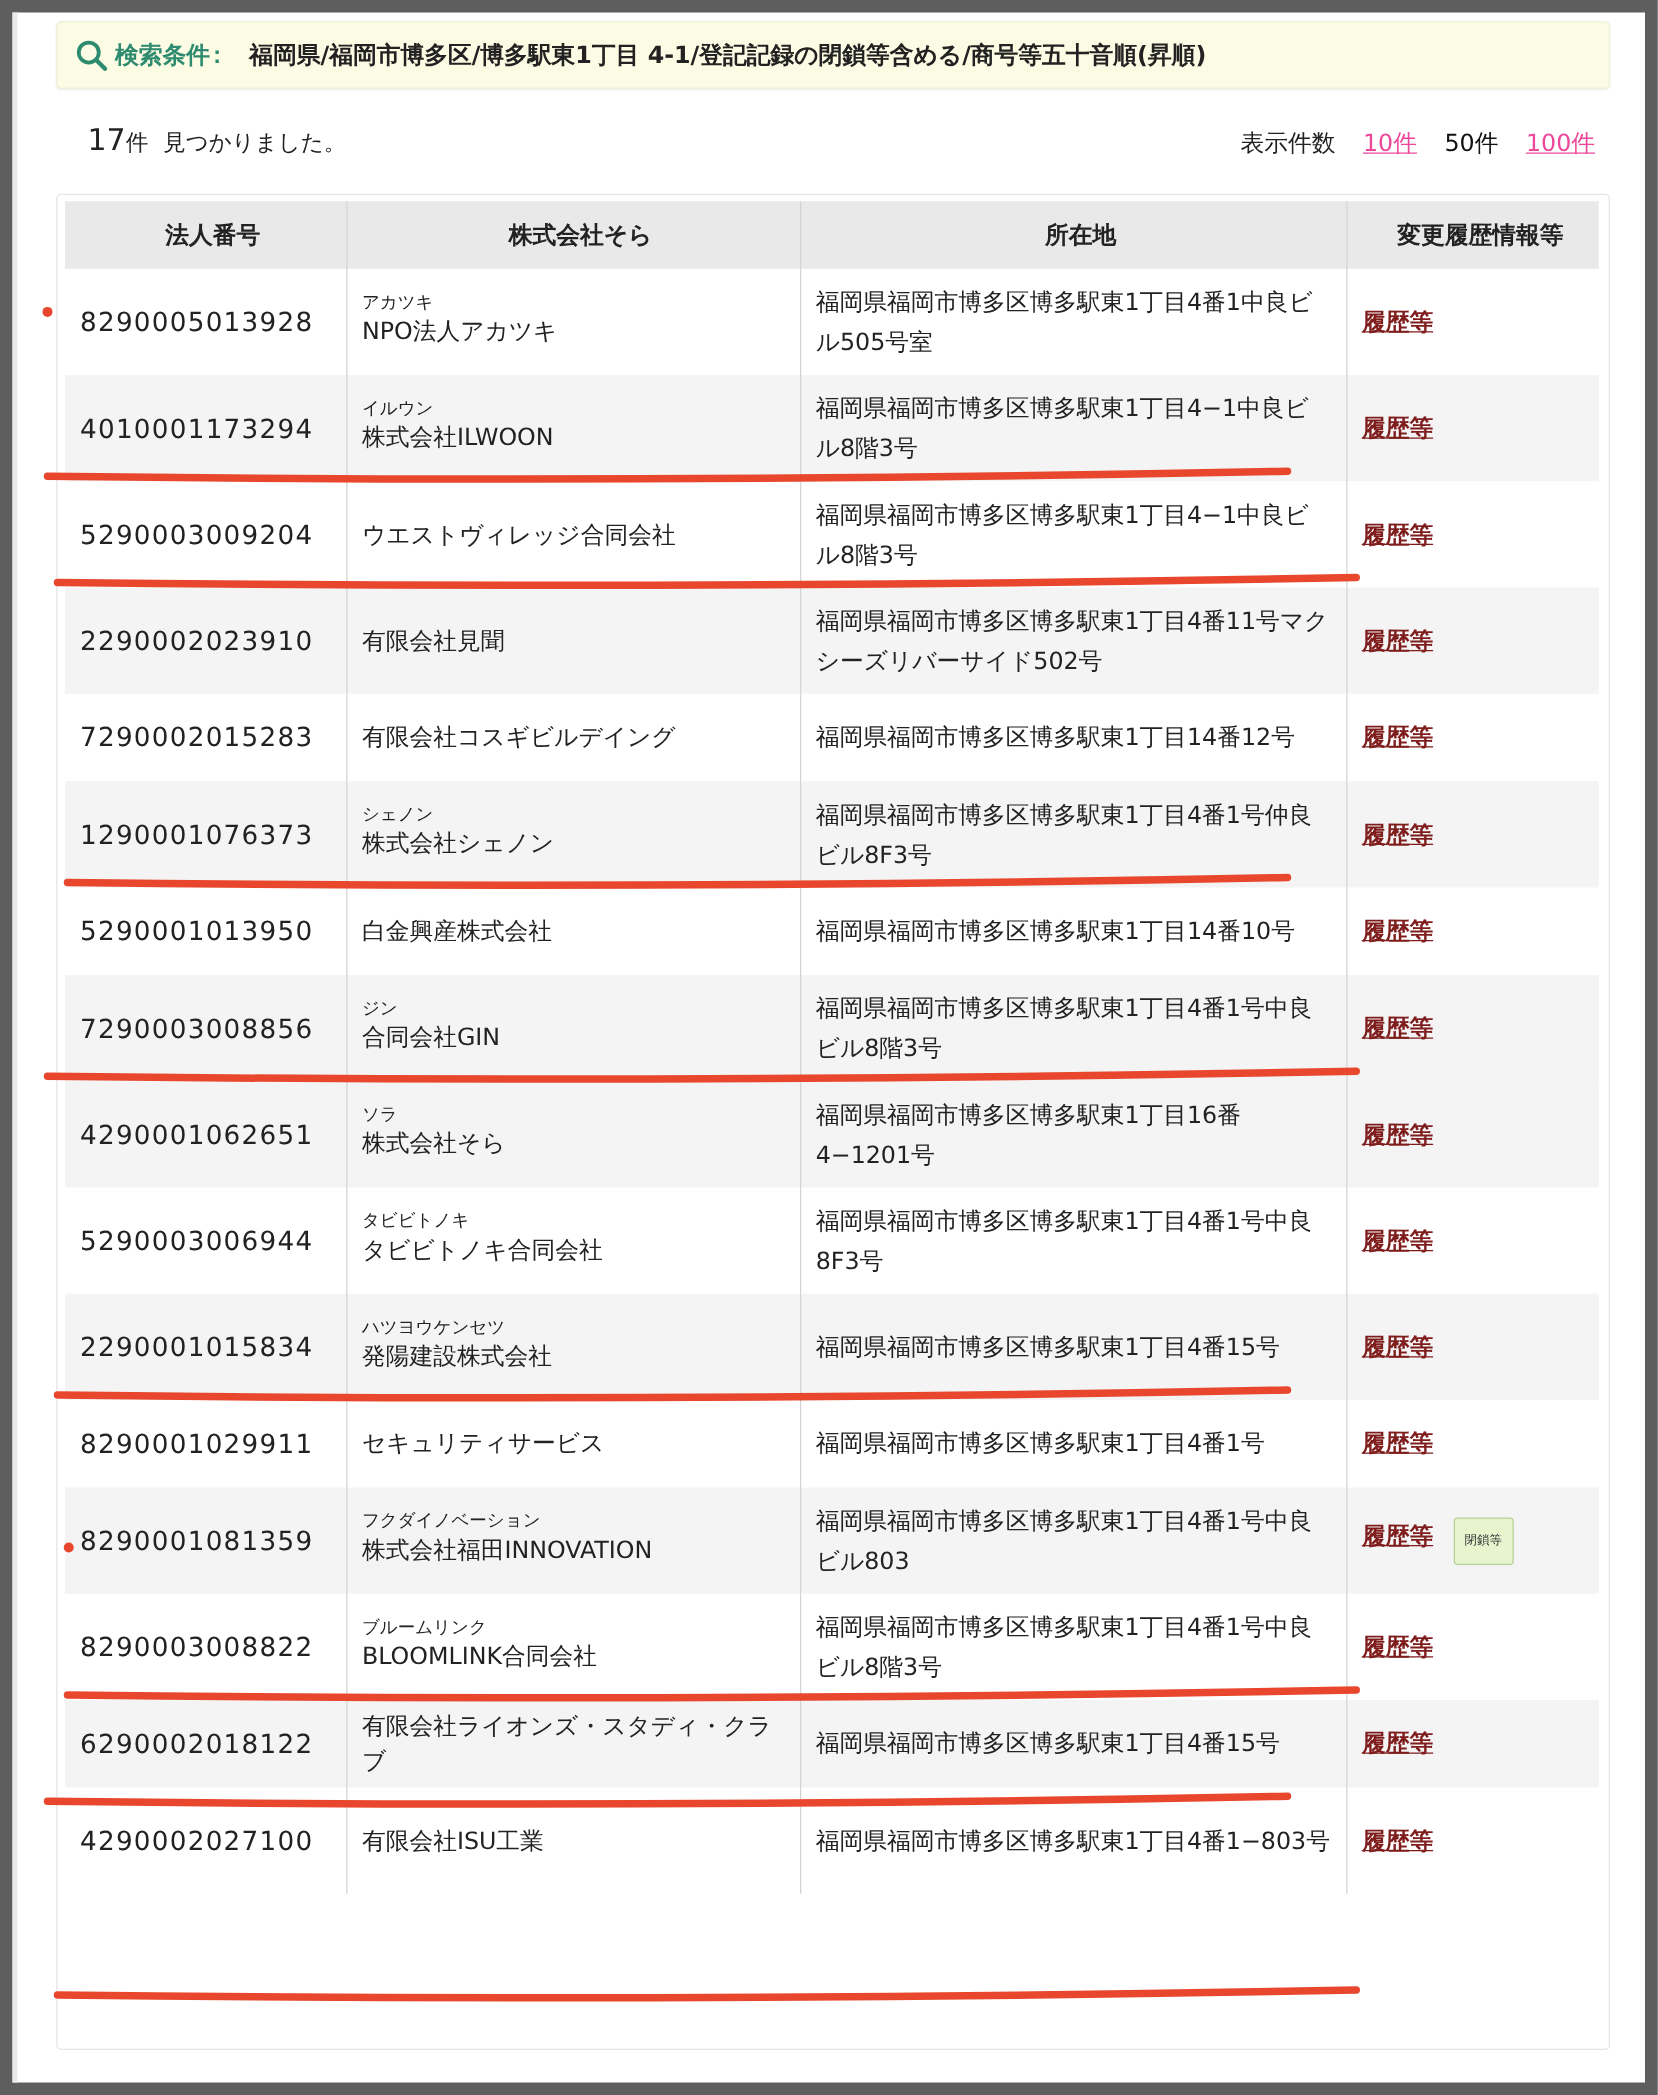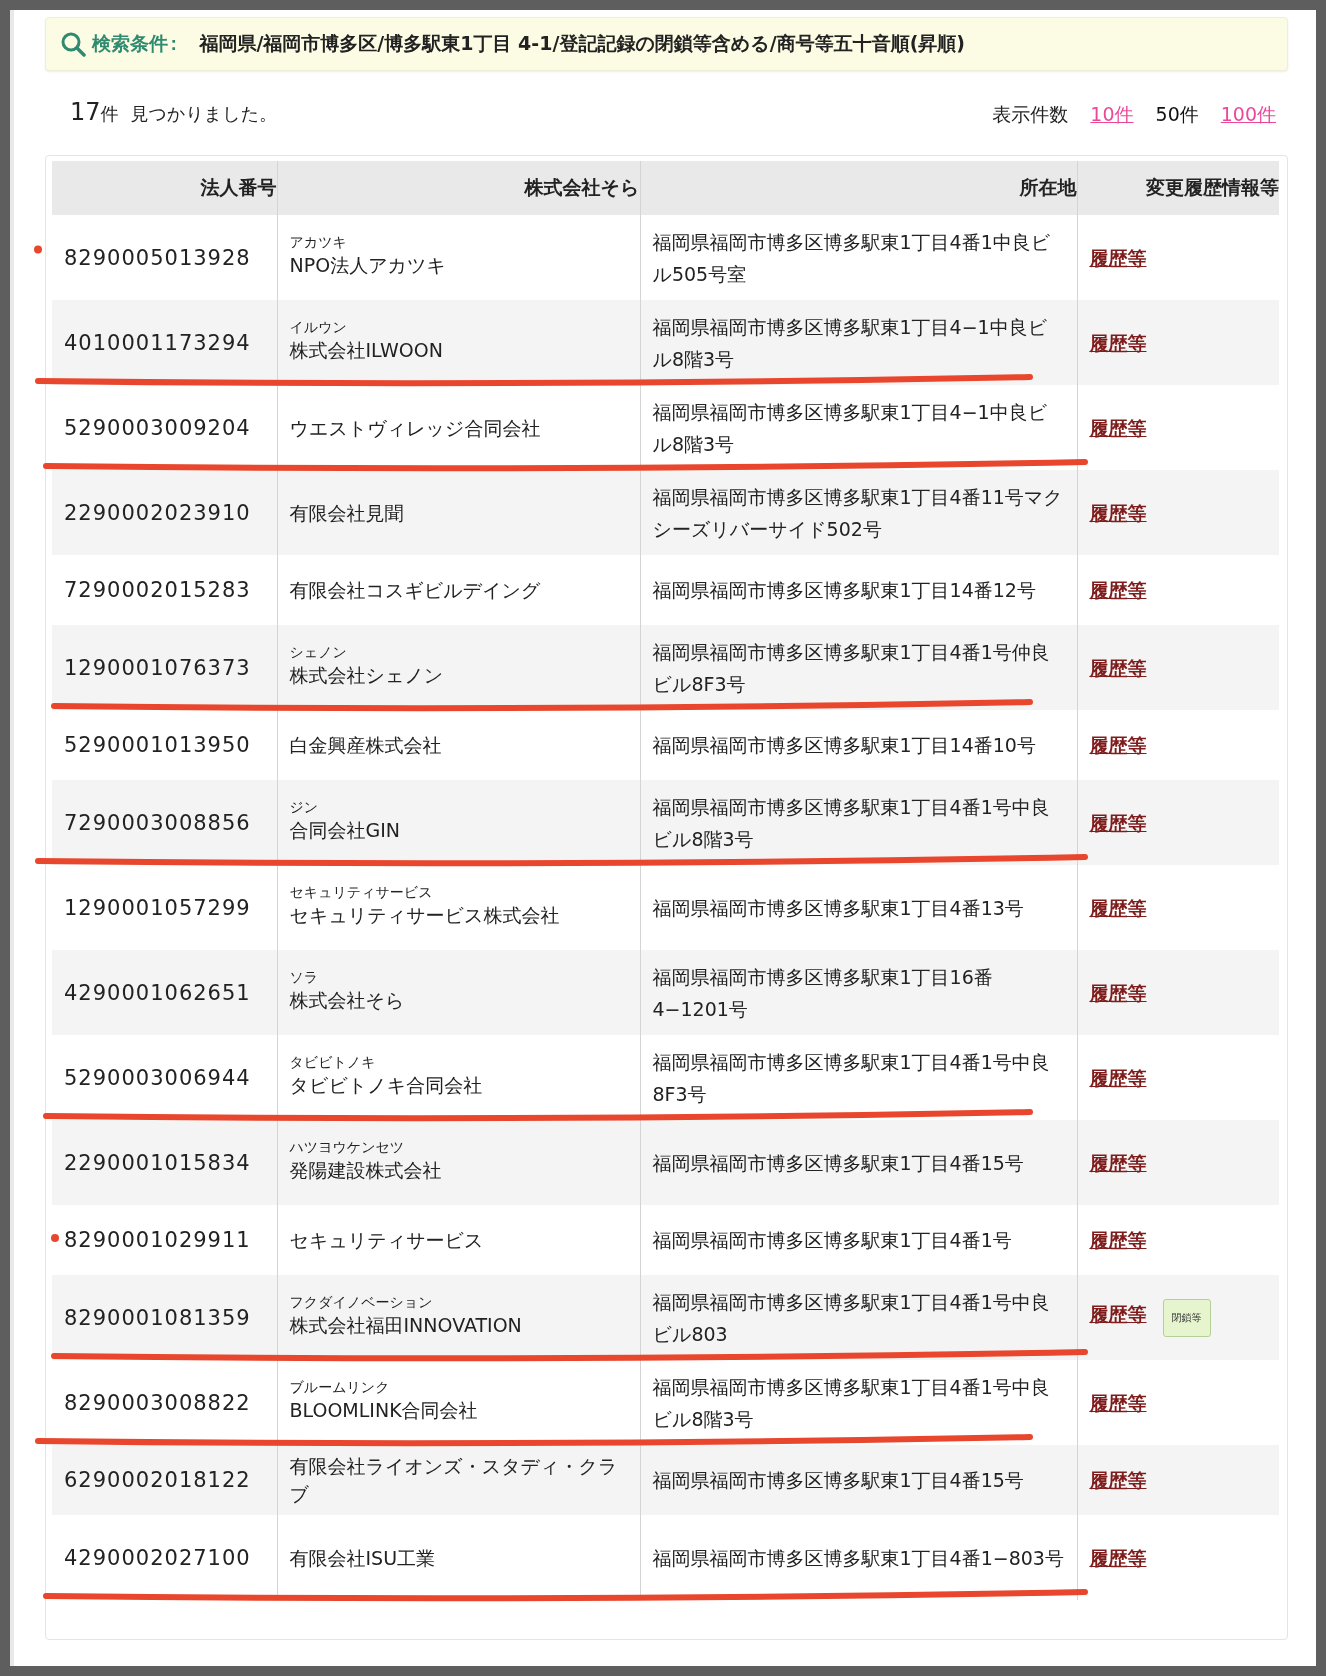--- a/index.html
+++ b/index.html
@@ -17,21 +17,21 @@
   .search-label { color: #2f8b6f; font-weight: bold; margin-right: 20px; font-family: Liberation Mono, monospace; }
   .search-value { color: #222; font-weight: bold; }
   .count-line { position: absolute; left: 60px; top: 88px; font-size: 18px; display: flex; align-items: baseline; }
   .count-num { font-size: 24px; }
   .count-unit { font-size: 18px; margin-right: 12px; }
   .per-page { position: absolute; right: 40px; top: 92px; font-size: 19px; display: flex; gap: 22px; align-items: flex-start; }
   .per-page a { color: #ec4899; text-decoration: underline; }
   .per-page .current { color: #111; }
   .table-wrap { position: absolute; left: 35px; top: 145px; width: 1243px; border: 1px solid #e4e4e4; border-radius: 4px; padding: 5px 8px 0 6px; height: 1485px; }
   table { border-collapse: collapse; width: 1227px; table-layout: fixed; }
-  th { background: #e9e9e9; text-align: right; font-size: 19px; font-weight: bold; height: 54px; padding-left: 12px; border-left: 1px solid #d4d4d4; margin-left: 27px; }
+  th { background: #e9e9e9; text-align: center; font-size: 19px; font-weight: bold; height: 54px; padding-left: 12px; border-left: 1px solid #d4d4d4; margin-left: 27px; }
   th:first-child { border-left: none; }
   td { font-size: 19px; height: 85px; padding: 0 12px; vertical-align: middle; border-left: 1px solid #d4d4d4; line-height: 32px; }
   td:first-child { border-left: none; font-size: 21px; letter-spacing: 1px; }
   tr.alt td { background: #f4f4f4; }
   tr.short td { height: 70px; }
   .kana { display: block; font-size: 14px; line-height: 18px; margin-top: -4px; }
   .name { display: block; line-height: 28px; }
   .hist-link { color: #7f1d1d; text-decoration: underline; font-weight: bold; font-size: 19px; }
   .closed-badge { display: inline-block; margin-left: 16px; background: #e7f5cf; border: 1px solid #b6cf98; border-radius: 3px; font-size: 10px; padding: 2px 8px; color: #333; }
   .mark-layer { position: absolute; left: 0; top: 0; width: 1326px; height: 1676px; pointer-events: none; }
@@ -142,29 +142,20 @@
           </tr>
           <tr class="alt">
             <td>7290003008856</td>
             <td>
               <span class="kana">ジン</span>
               <span class="name">合同会社GIN</span>
             </td>
             <td>福岡県福岡市博多区博多駅東1丁目4番1号中良ビル8階3号</td>
             <td><a href="#" class="hist-link">履歴等</a></td>
           </tr>
-          <tr>
-            <td>1290001057299</td>
-            <td>
-              <span class="kana">セキュリティサービス</span>
-              <span class="name">セキュリティサービス株式会社</span>
-            </td>
-            <td>福岡県福岡市博多区博多駅東1丁目4番13号</td>
-            <td><a href="#" class="hist-link">履歴等</a></td>
-          </tr>
           <tr class="alt">
             <td>4290001062651</td>
             <td>
               <span class="kana">ソラ</span>
               <span class="name">株式会社そら</span>
             </td>
             <td>福岡県福岡市博多区博多駅東1丁目16番4−1201号</td>
             <td><a href="#" class="hist-link">履歴等</a></td>
           </tr>
           <tr>

